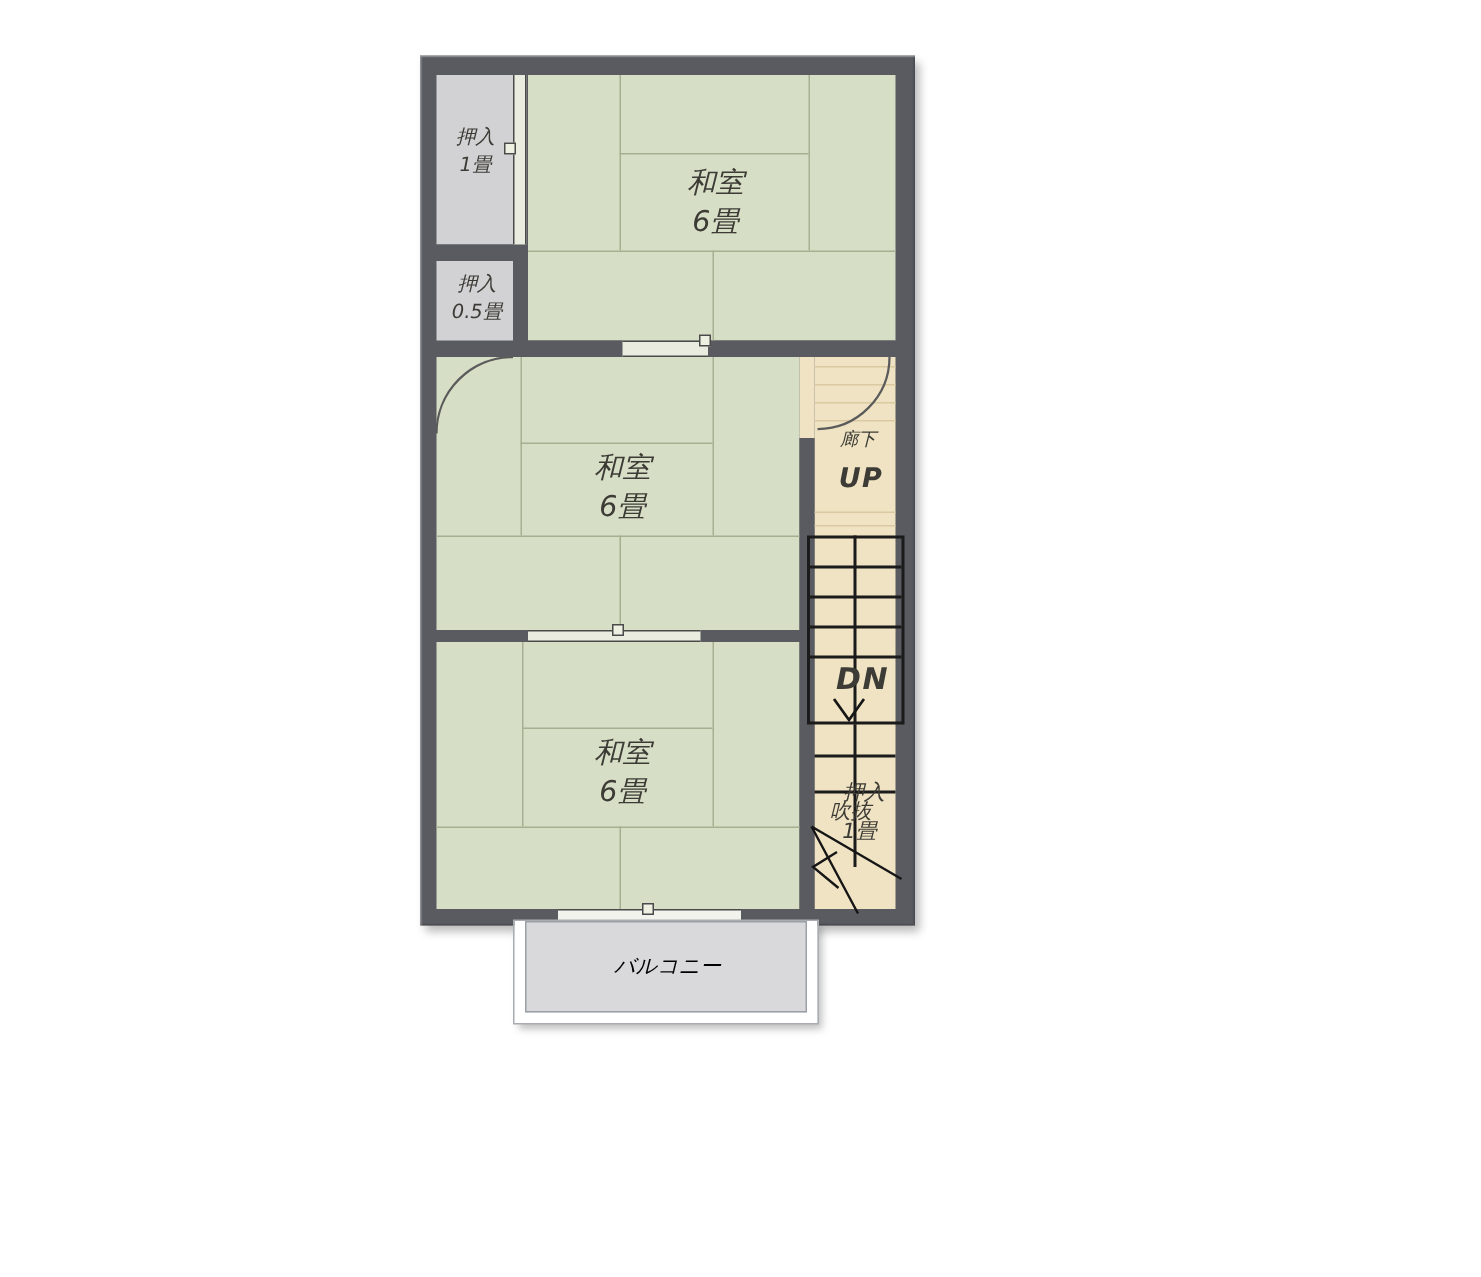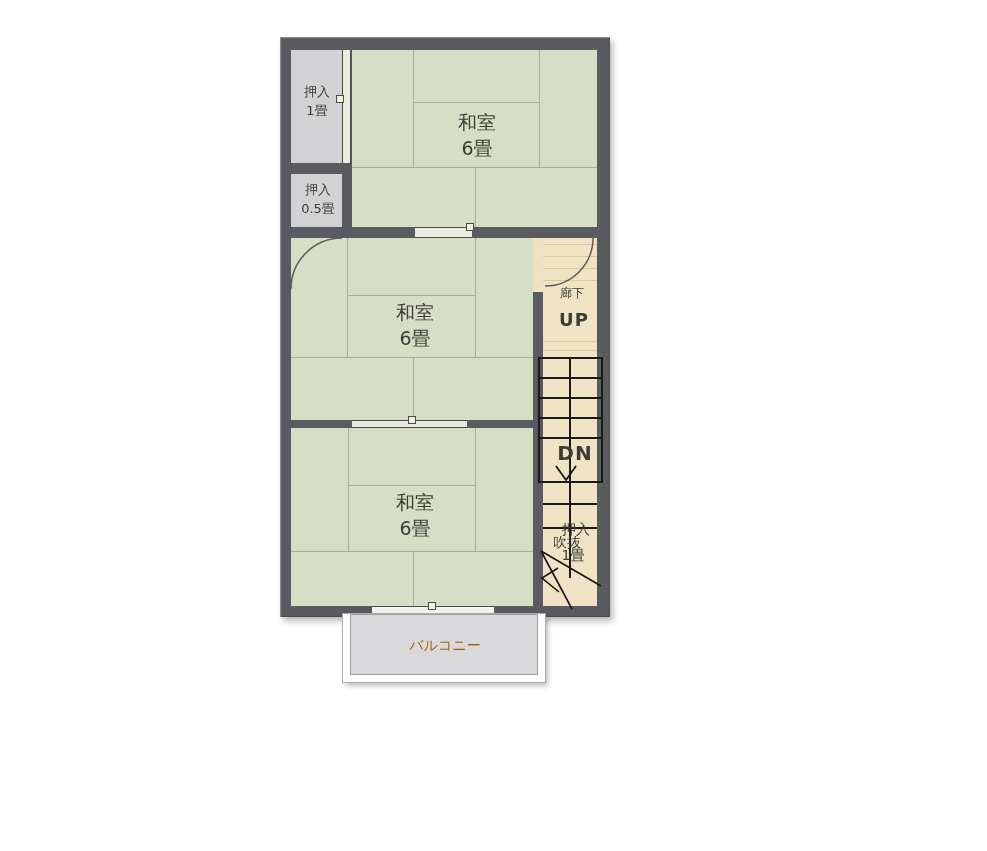--- a/index.html
+++ b/index.html
@@ -11,27 +11,27 @@
   .closet{background:var(--closet,#d2d2d5);}
   .hallf{background:var(--hall,#efe3c3);}
   .tl{background:var(--tatami-line,#a6af90);}
   .tread{background:var(--tread,#dbc9a2);}
   .sline{background:var(--stair-line,#1b1b1b);}
   .door-h{background:#e9ecde;border-top:1px solid var(--door-line,#4a4a4a);border-bottom:1px solid var(--door-line,#4a4a4a);box-sizing:border-box;}
   .door-v{background:#e9ecde;border-left:1px solid var(--door-line,#4a4a4a);border-right:1px solid var(--door-line,#4a4a4a);box-sizing:border-box;}
   .handle{background:#eef0e2;border:1px solid var(--door-line,#4a4a4a);box-sizing:border-box;width:8px;height:8px;}
   .lbl{position:absolute;transform:translate(-50%,-50%);color:var(--text,#3c3b35);
        white-space:nowrap;text-align:center;line-height:1.35;}
-  .lbl span{display:block;}
+  .lbl span{display:block;font-style:italic;}
   .room-lbl{font-size:19px;line-height:26px;}
   .closet-lbl{font-size:13px;line-height:19px;}
   .hall-lbl{font-size:12px;}
   .updn-lbl{font-size:18px;font-weight:600;letter-spacing:1px;}
   .small-lbl{font-size:14px;}
-  .balcony-lbl{font-size:14px;color:#a16207;}
+  .balcony-lbl{font-size:14px;color:#000000;}
   #overlay{position:absolute;left:0;top:0;pointer-events:none;}
   .stairbox{border:2px solid var(--stair-line,#1b1b1b);box-sizing:border-box;background:transparent;}
   .outerwall{box-shadow:inset 1px 1px 1px rgba(255,255,255,.35), inset -1px -1px 1px rgba(0,0,0,.18), 3px 4px 6px rgba(0,0,0,.28);}
   .balframe{background:#fff;outline:1px solid #a9adb2;box-shadow:3px 4px 5px rgba(0,0,0,.25);}
   .balinner{background:var(--balcony,#d9d9dc);border:1px solid #9aa0a6;box-sizing:border-box;}
 </style>
 </head>
 <body>
 
 <div id="canvas">

